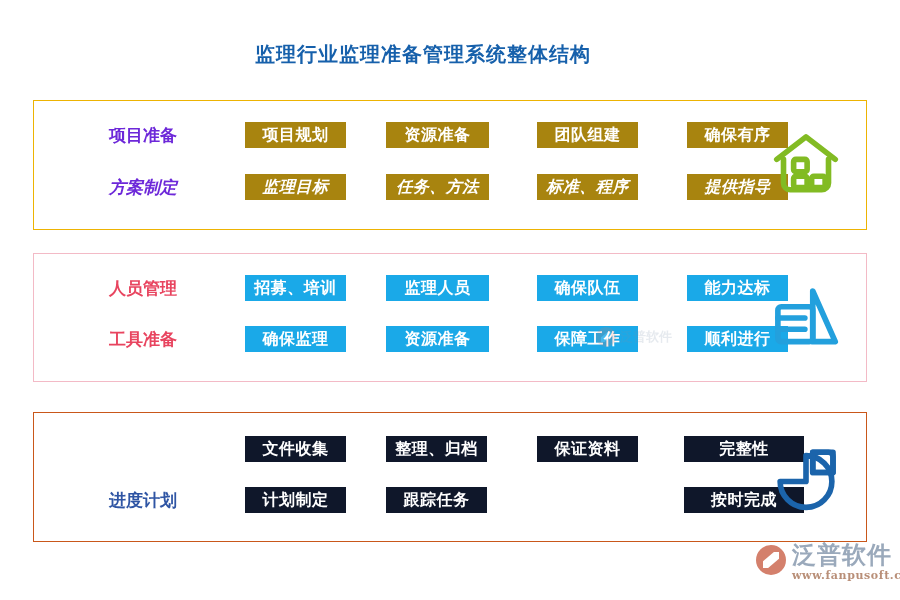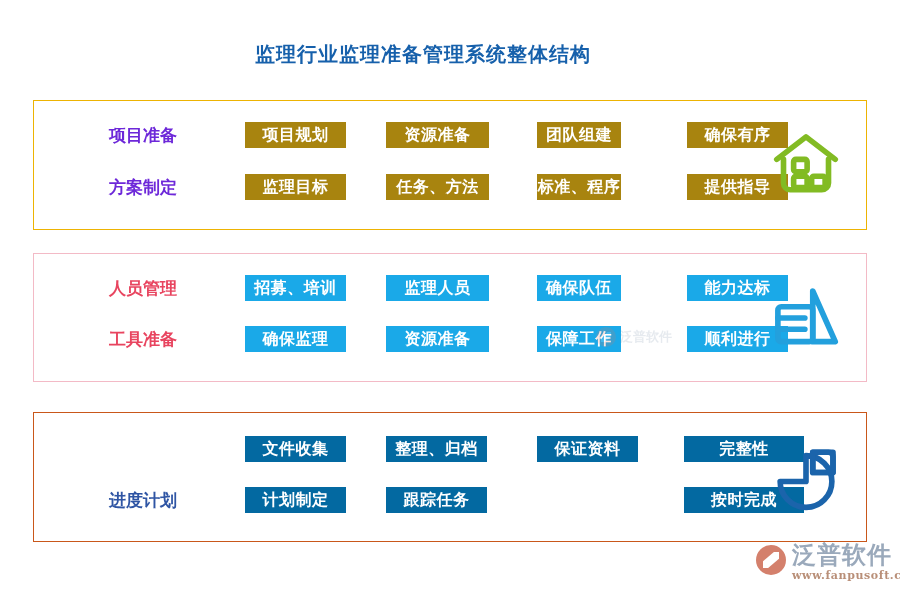--- a/index.html
+++ b/index.html
@@ -52,21 +52,21 @@
 
   .row {
     position: absolute;
     left: 0;
     width: 100%;
     height: 26px;
     display: flex;
     align-items: center;
   }
   .sec-1 .row-0 { top: 21px; }
-  .sec-1 .row-1 { top: 73px; }
+  .sec-1 .row-1 { top: 73px; font-style: italic; }
   .sec-2 .row-0 { top: 21px; }
   .sec-2 .row-1 { top: 72px; }
   .sec-3 .row-0 { top: 23px; }
   .sec-3 .row-1 { top: 74px; }
 
   .row-label {
     position: absolute;
     left: 44px;
     width: 130px;
     text-align: center;
@@ -84,26 +84,26 @@
     line-height: 26px;
     text-align: center;
     color: #ffffff;
     font-size: 16px;
     font-weight: bold;
     white-space: nowrap;
     letter-spacing: 0.5px;
   }
   .sec-1 .chip { background: #a8840f; }
   .sec-2 .chip { background: #1aa9e8; }
-  .sec-3 .chip { background: #0369a1; }
+  .sec-3 .chip { background: #0f172a; }
 
   
   .col-0 { left: 211px; width: 101px; }
   .col-1 { left: 352px; width: 103px; }
-  .col-2 { left: 503px; width: 84px; }
+  .col-2 { left: 503px; width: 101px; }
   .col-3 { left: 653px; width: 101px; }
 
   .sec-3 .col-0 { left: 211px; width: 101px; }
   .sec-3 .col-1 { left: 352px; width: 101px; }
   .sec-3 .col-2 { left: 503px; width: 101px; }
   .sec-3 .col-3 { left: 650px; width: 120px; }
 
   
   .sec-icon {
     position: absolute;

